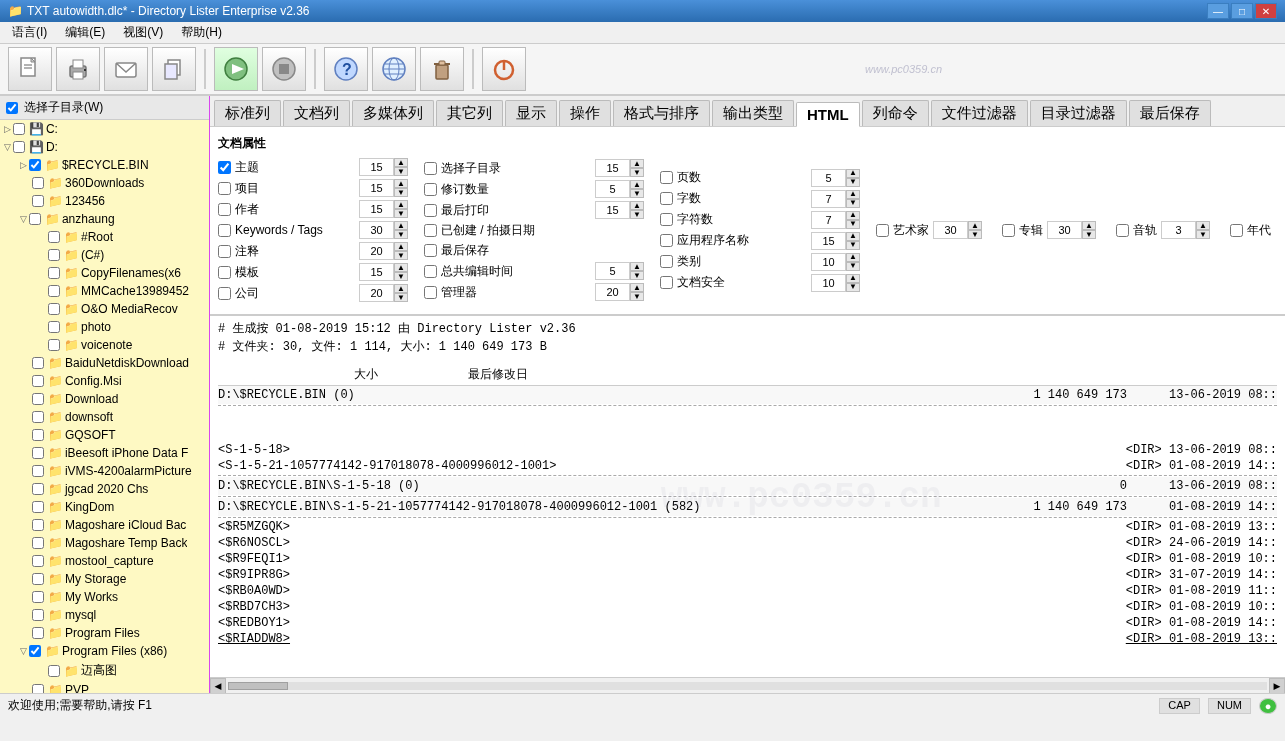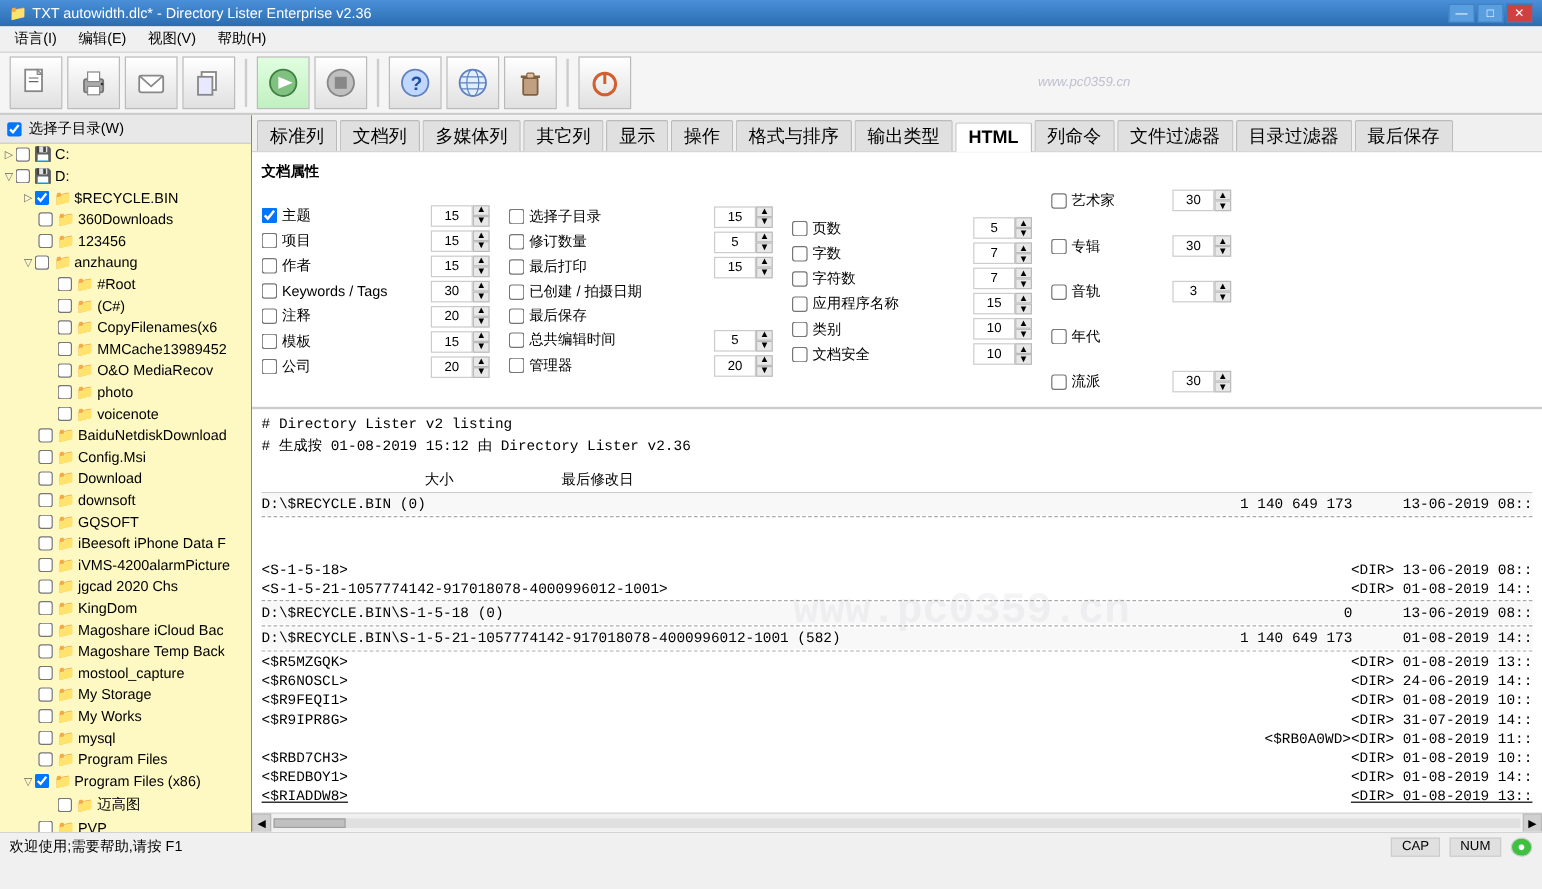--- a/index.html
+++ b/index.html
@@ -606,21 +606,21 @@
             <div class="spinbox" style="margin-left:auto;">
               <input type="text" value="10" style="">
               <div class="spinbox-btns">
                   <button class="spinbox-btn">▲</button>
                   <button class="spinbox-btn">▼</button>
                 </div>
             </div>
           </div>
         </div>
 
-        <div style="display:flex; flex-direction:column; gap:20px; min-width:150px;">
+        <div style="display:flex; flex-direction:row; gap:20px; min-width:150px;">
           <div class="checkbox-row">
             <input type="checkbox" style="">
             <label>艺术家</label>
             <div class="spinbox" style="margin-left:auto;">
               <input type="text" value="30" style="">
               <div class="spinbox-btns">
                   <button class="spinbox-btn">▲</button>
                   <button class="spinbox-btn">▼</button>
                 </div>
             </div>
@@ -662,22 +662,22 @@
                 </div>
             </div>
           </div>
         </div>
       </div>
     </div>
 
     <div id="output">
       <div style="position: absolute; top:50%; left:55%; transform:translate(-50%,-50%); opacity:0.08; font-size:36px; font-weight:bold; color:#8080a0; pointer-events:none; white-space:nowrap;">www.pc0359.cn</div>
       <div class="output-entry">
-        <div class="output-line"># Directory Lister v2 listing</div>
         <div class="output-line"># 生成按 01-08-2019 15:12 由 Directory Lister v2.36</div>
+        <div class="output-line"># 文件夹: 30, 文件: 1 114, 大小: 1 140 649 173 B</div>
       </div>
       <div style="height:8px;"></div>
 
       <div style="display:flex; font-family: 'Courier New', monospace; font-size:12px; padding: 2px 0; border-bottom: 1px solid #ccc;">
         <span style="min-width:160px; text-align:right;">大小</span>
         <span style="min-width:150px; text-align:right;">最后修改日</span>
       </div>
 
       <div style="font-family:'Courier New',monospace; font-size:12px;">
 
@@ -721,21 +721,21 @@
         </div>
         <div style="display:flex; padding:1px 0;">
           <span style="flex:1;">&lt;$R9FEQI1&gt;</span>
           <span style="text-align:right;">&lt;DIR&gt; 01-08-2019 10::</span>
         </div>
         <div style="display:flex; padding:1px 0;">
           <span style="flex:1;">&lt;$R9IPR8G&gt;</span>
           <span style="text-align:right;">&lt;DIR&gt; 31-07-2019 14::</span>
         </div>
         <div style="display:flex; padding:1px 0;">
-          <span style="flex:1;text-align:right;">&lt;$RB0A0WD&gt;</span>
+          <span style="flex:1;">&lt;$RB0A0WD&gt;</span>
           <span style="text-align:left;">&lt;DIR&gt; 01-08-2019 11::</span>
         </div>
         <div style="display:flex; padding:1px 0;">
           <span style="flex:1;">&lt;$RBD7CH3&gt;</span>
           <span style="text-align:right;">&lt;DIR&gt; 01-08-2019 10::</span>
         </div>
         <div style="display:flex; padding:1px 0;">
           <span style="flex:1;">&lt;$REDBOY1&gt;</span>
           <span style="text-align:right;">&lt;DIR&gt; 01-08-2019 14::</span>
         </div>

